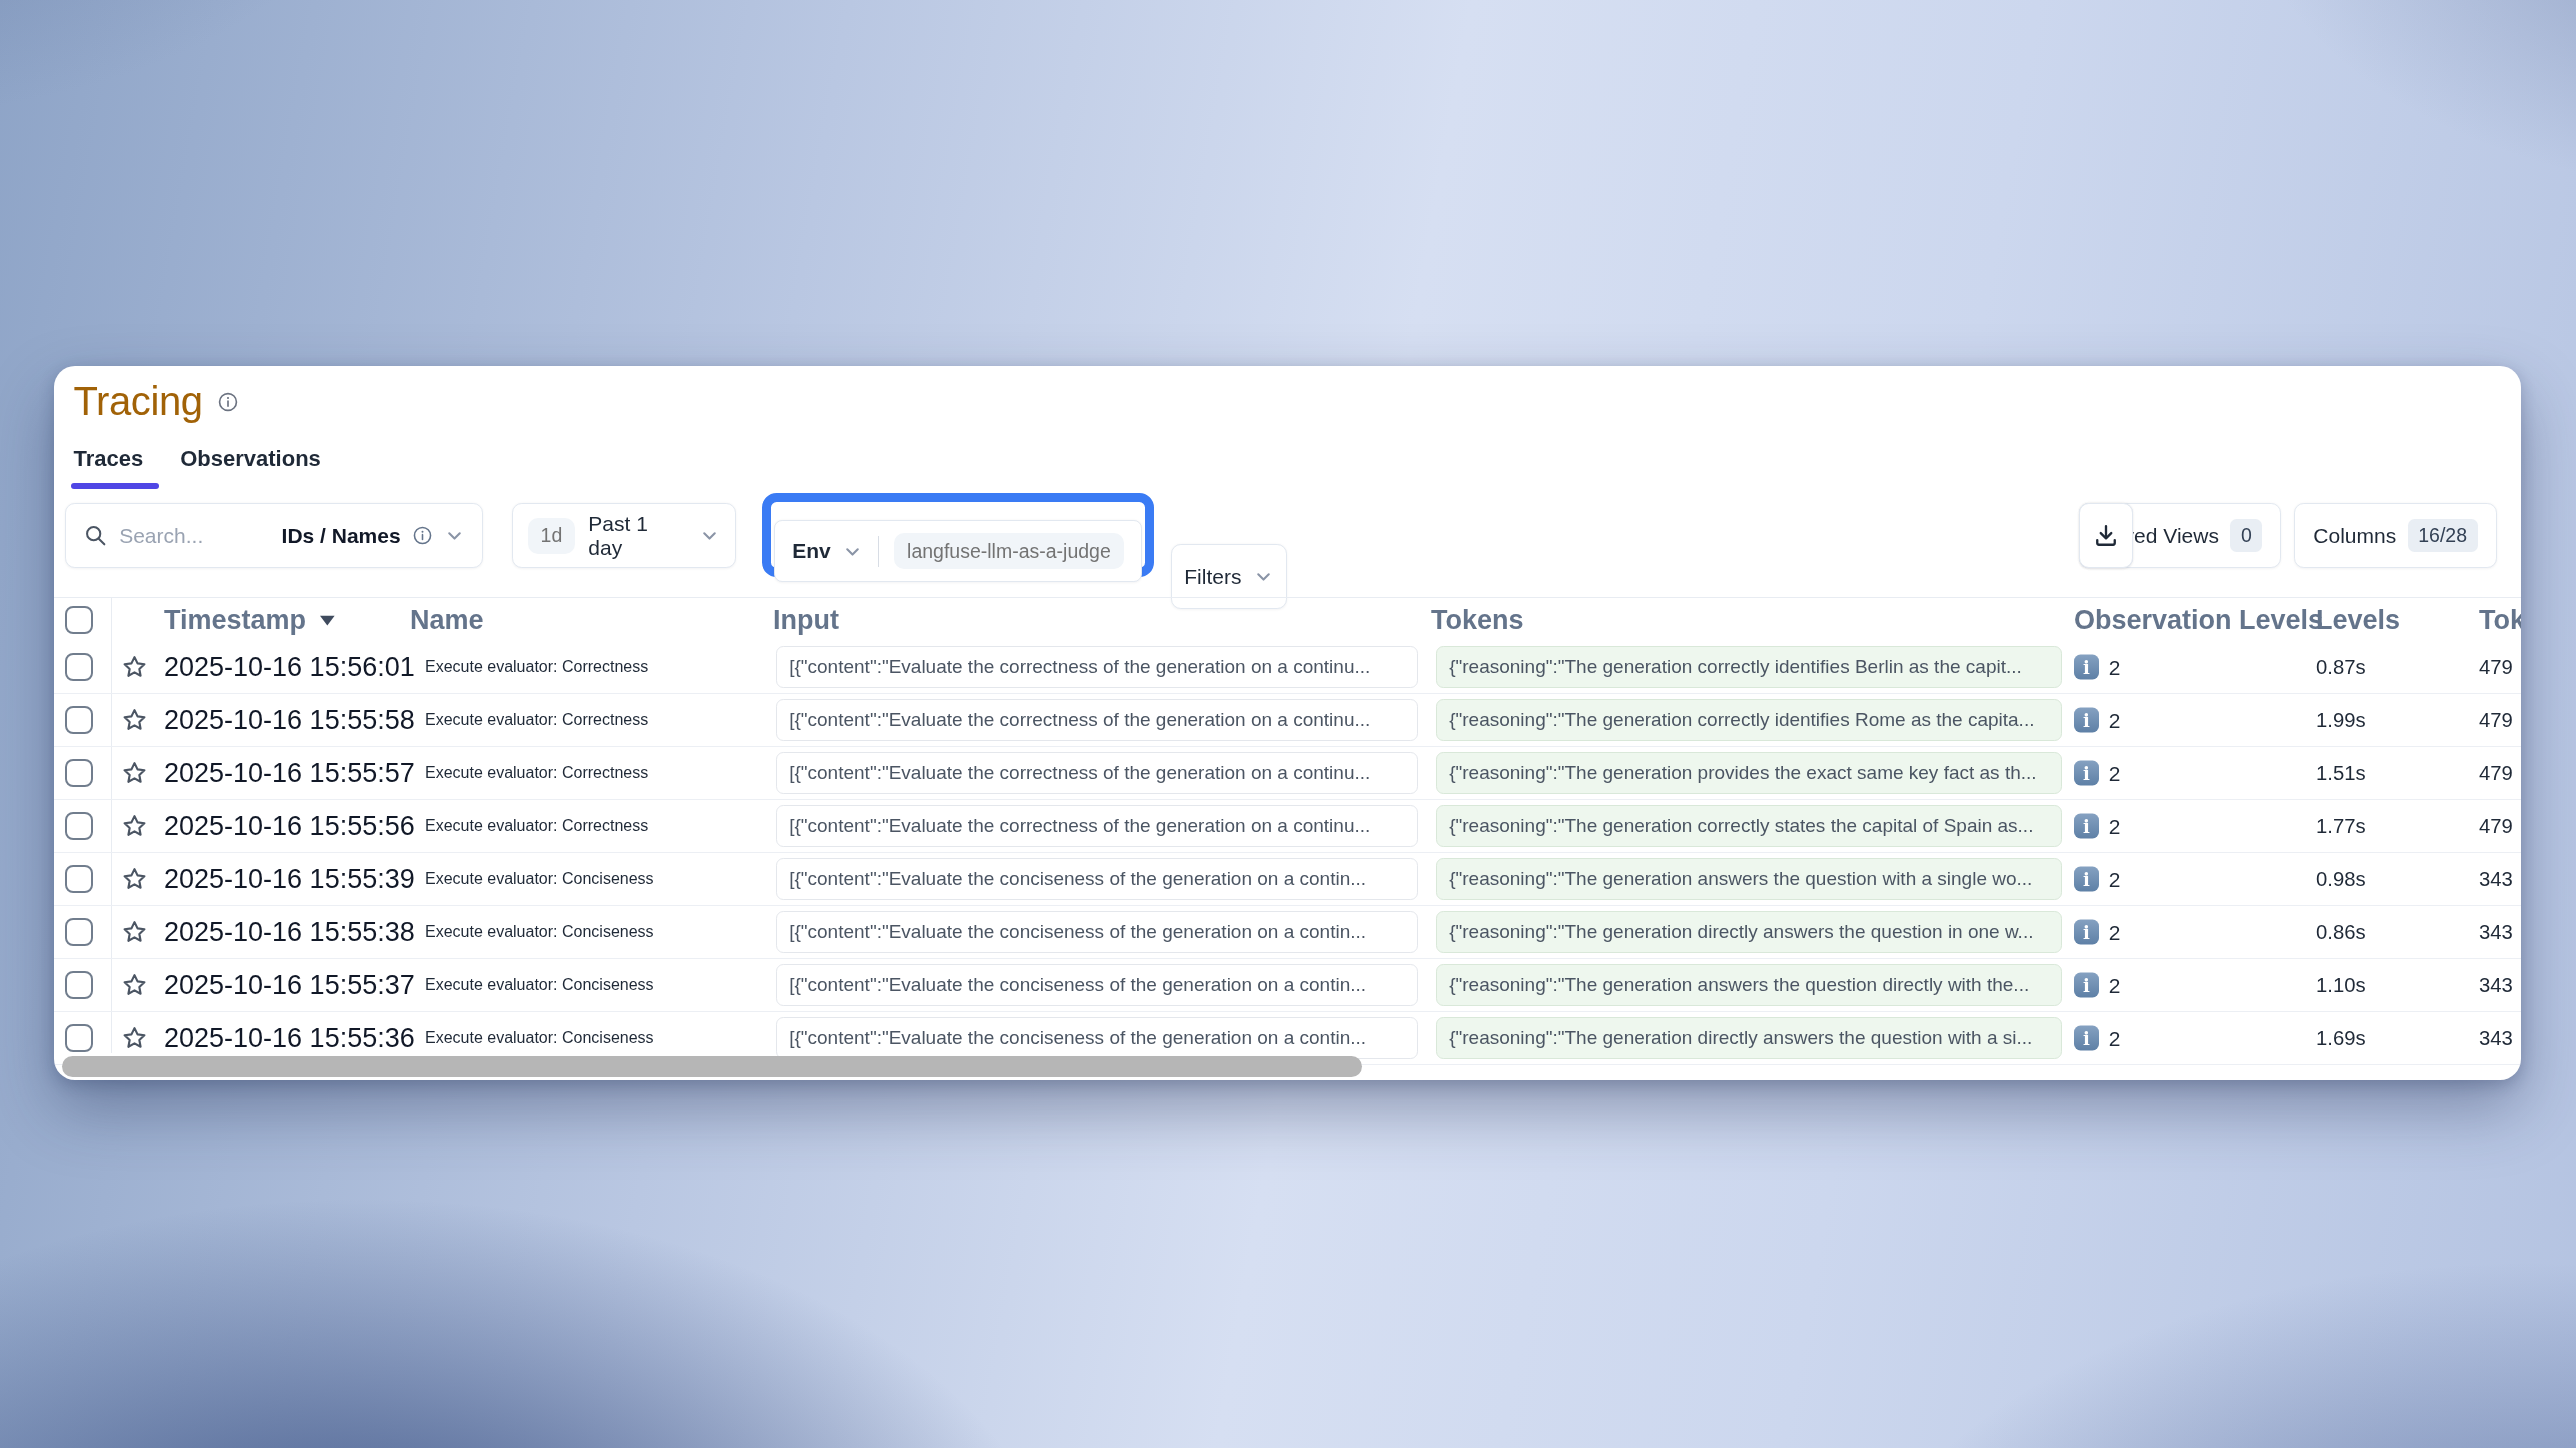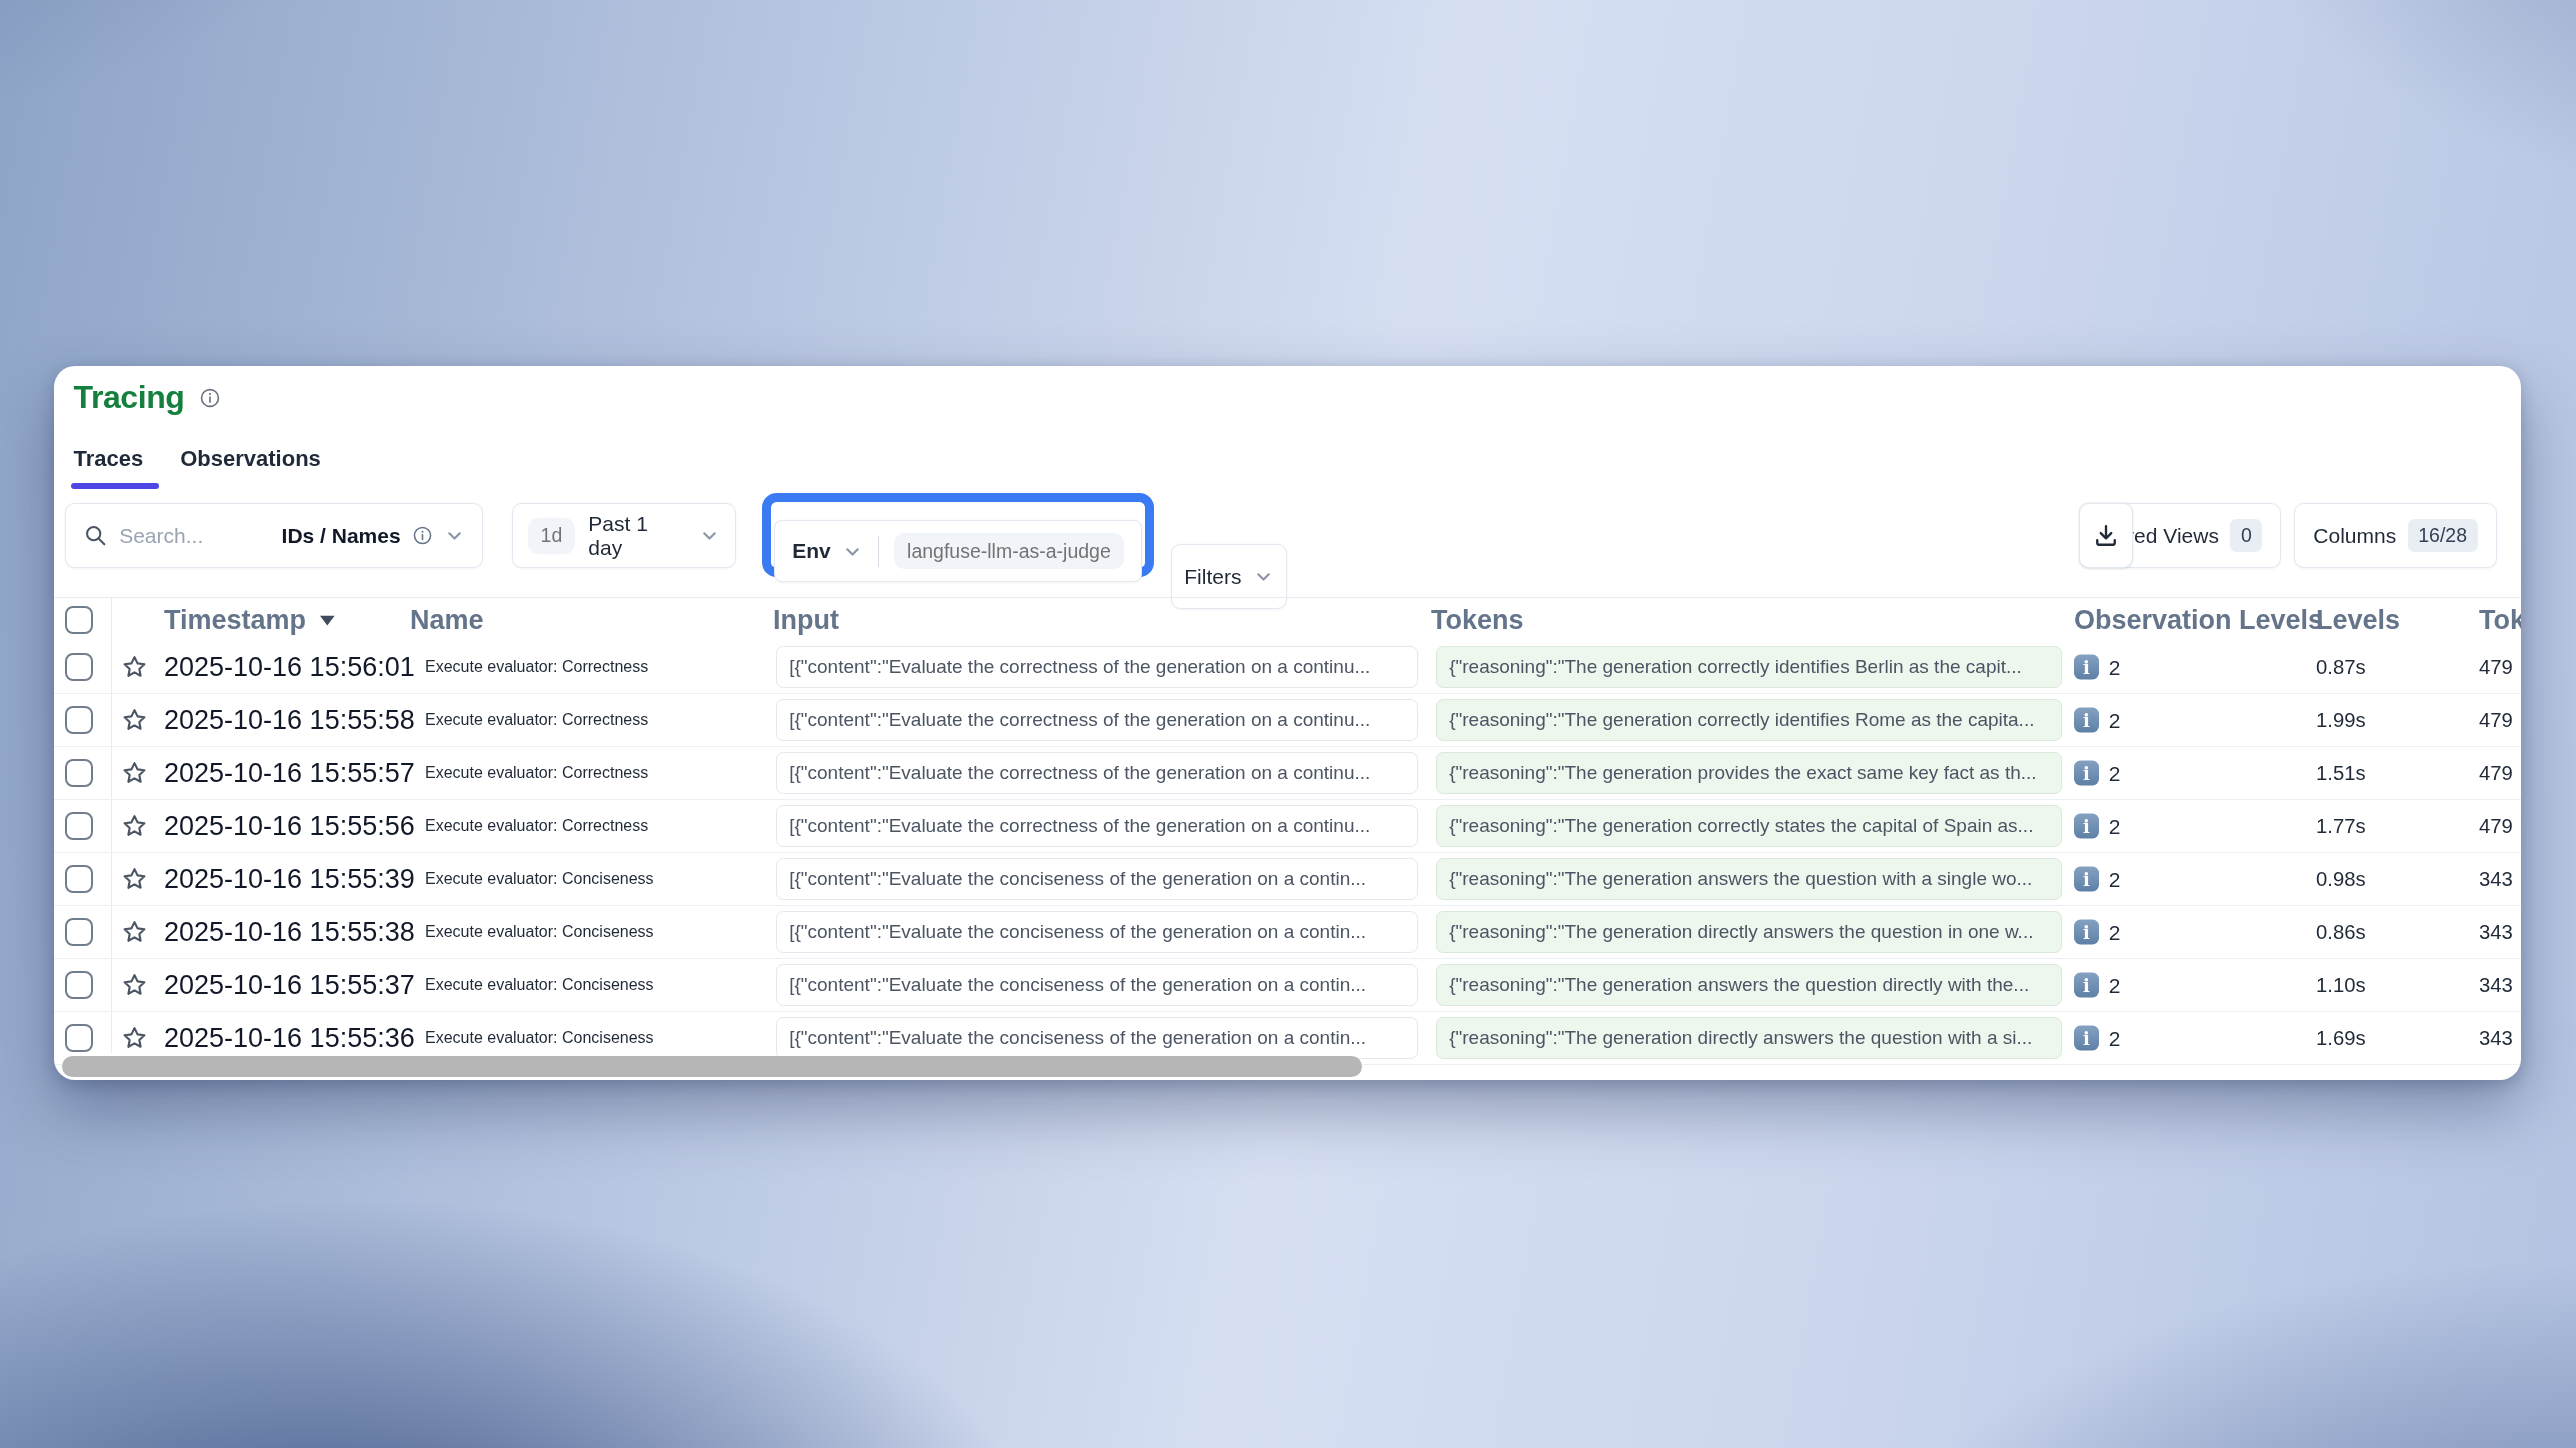--- a/index.html
+++ b/index.html
@@ -13,21 +13,21 @@
       radial-gradient(894px 488px at -6% -12%, rgba(104,124,164,.5), rgba(104,124,164,0) 60%),
       linear-gradient(100deg,#8ea4c7 0%,#b9c7e2 30%,#d6dff2 52%,#ccd7ee 72%,#b4c3e1 100%);
   }
   .card{
     position:absolute;left:54px;top:366px;width:2467px;height:714px;
     background:#fff;border-radius:21px;overflow:hidden;
     box-shadow:0 29px 65px rgba(25,40,80,.38),0 4.9px 14.6px rgba(25,40,80,.22);
   }
   
   .title-row{position:absolute;left:19.5px;top:13px;display:flex;align-items:center;gap:14.6px;}
-  .page-title{font-size:32px;font-weight:700;color:#15803d;letter-spacing:-0.4px;}
+  .page-title{font-size:40px;font-weight:400;color:#a16207;letter-spacing:-0.4px;}
   .icon{display:inline-flex;align-items:center;justify-content:center;}
   .tabs{position:absolute;left:19.5px;top:80px;display:flex;gap:37px;}
   .tab{font-size:22px;font-weight:600;color:#1f2937;padding-bottom:16.3px;cursor:pointer;}
   .tab-underline{position:absolute;left:17px;top:117px;width:88px;height:5.7px;background:#4f46e5;border-radius:3.3px;}
   
   .toolbar{position:absolute;left:0;top:137px;width:100%;height:65px;}
   .tool-btn{
     position:absolute;top:0;height:65px;box-sizing:border-box;background:#fff;
     border:1.2px solid #e2e8f0;border-radius:9.8px;display:flex;align-items:center;
     font-size:21px;color:#1f2937;box-shadow:0 0.8px 2.4px rgba(16,24,40,.05);

